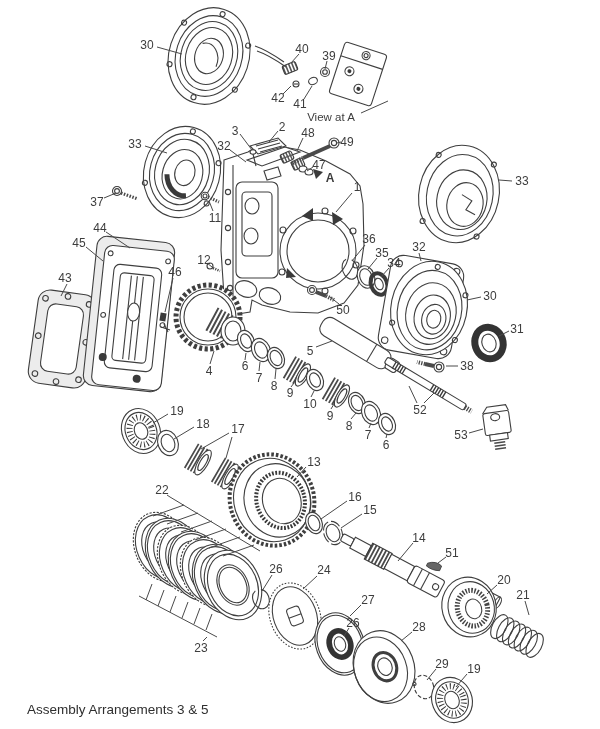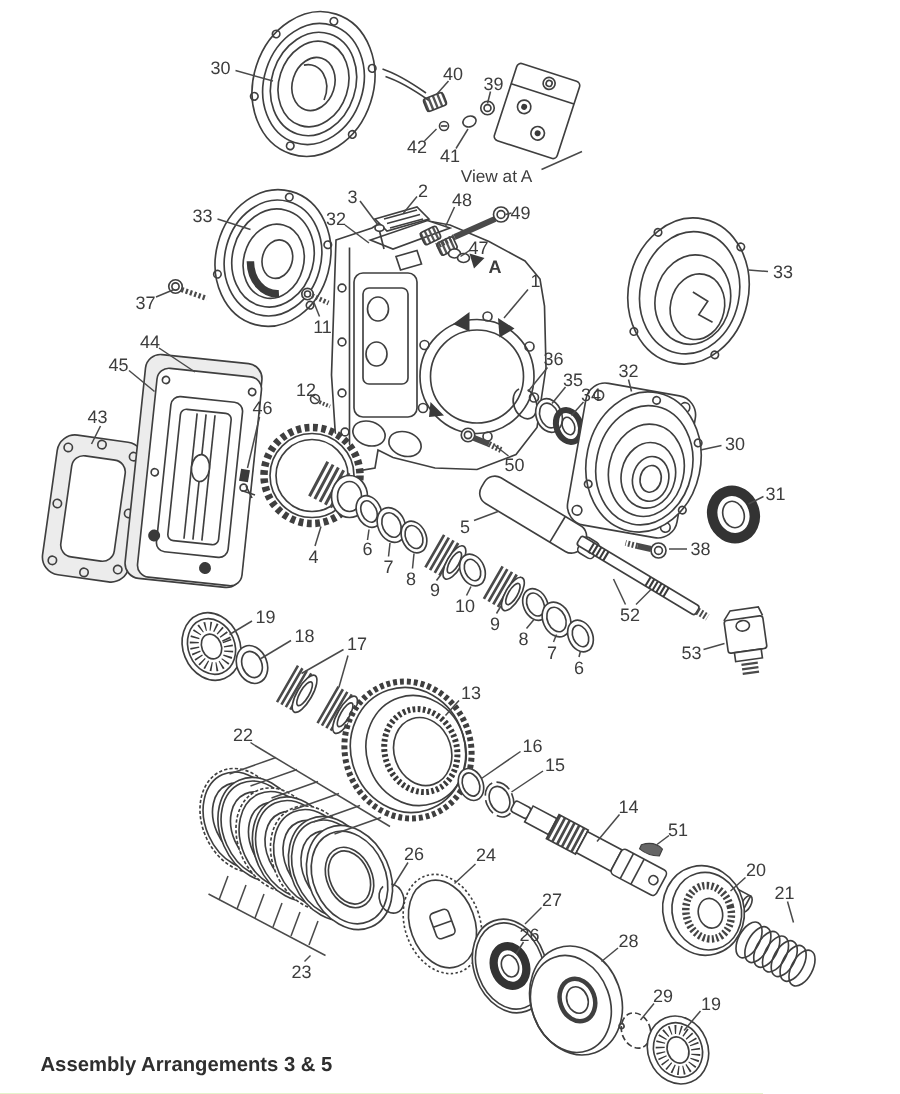--- a/index.html
+++ b/index.html
@@ -1,26 +1,26 @@
 <!DOCTYPE html>
 <html><head>
 <meta charset="utf-8">
 <style>
   html,body{margin:0;padding:0;background:#fff;}
-  .page{position:relative;width:600px;height:729px;background:#84cc16;overflow:hidden;
+  .page{position:relative;width:600px;height:729px;background:#fef9c3;overflow:hidden;
         font-family:"Liberation Sans",sans-serif;}
   svg{position:absolute;left:0;top:0;}
   .ln{fill:none;stroke:#3f3f3f;stroke-width:1.1;}
   .w{fill:#ffffff;stroke:#3f3f3f;stroke-width:1.1;}
   .sh{fill:#ececec;stroke:#3f3f3f;stroke-width:1.1;}
   .dk{fill:#3a3a3a;stroke:none;}
   text.callout{font:12px "Liberation Sans",sans-serif;fill:#3d3d3d;text-anchor:middle;}
   text.callout.small{font-size:11.5px;}
   text.callout.bold{font-weight:bold;}
-  .caption{position:absolute;left:27px;top:702px;font-size:13.5px;font-weight:bold;color:#2f2f2f;}
+  .caption{position:absolute;left:27px;top:702px;font-size:13.5px;font-weight:normal;color:#2f2f2f;}
 </style>
 </head>
 <body>
 
 <div class="page">
 <svg id="diagram" width="600" height="729" viewBox="0 0 600 729">
   <rect x="0" y="0" width="600" height="729" fill="#ffffff"></rect>
 
   <g transform="translate(209,56) rotate(18)">
     <ellipse class="w" rx="40" ry="49"></ellipse>

